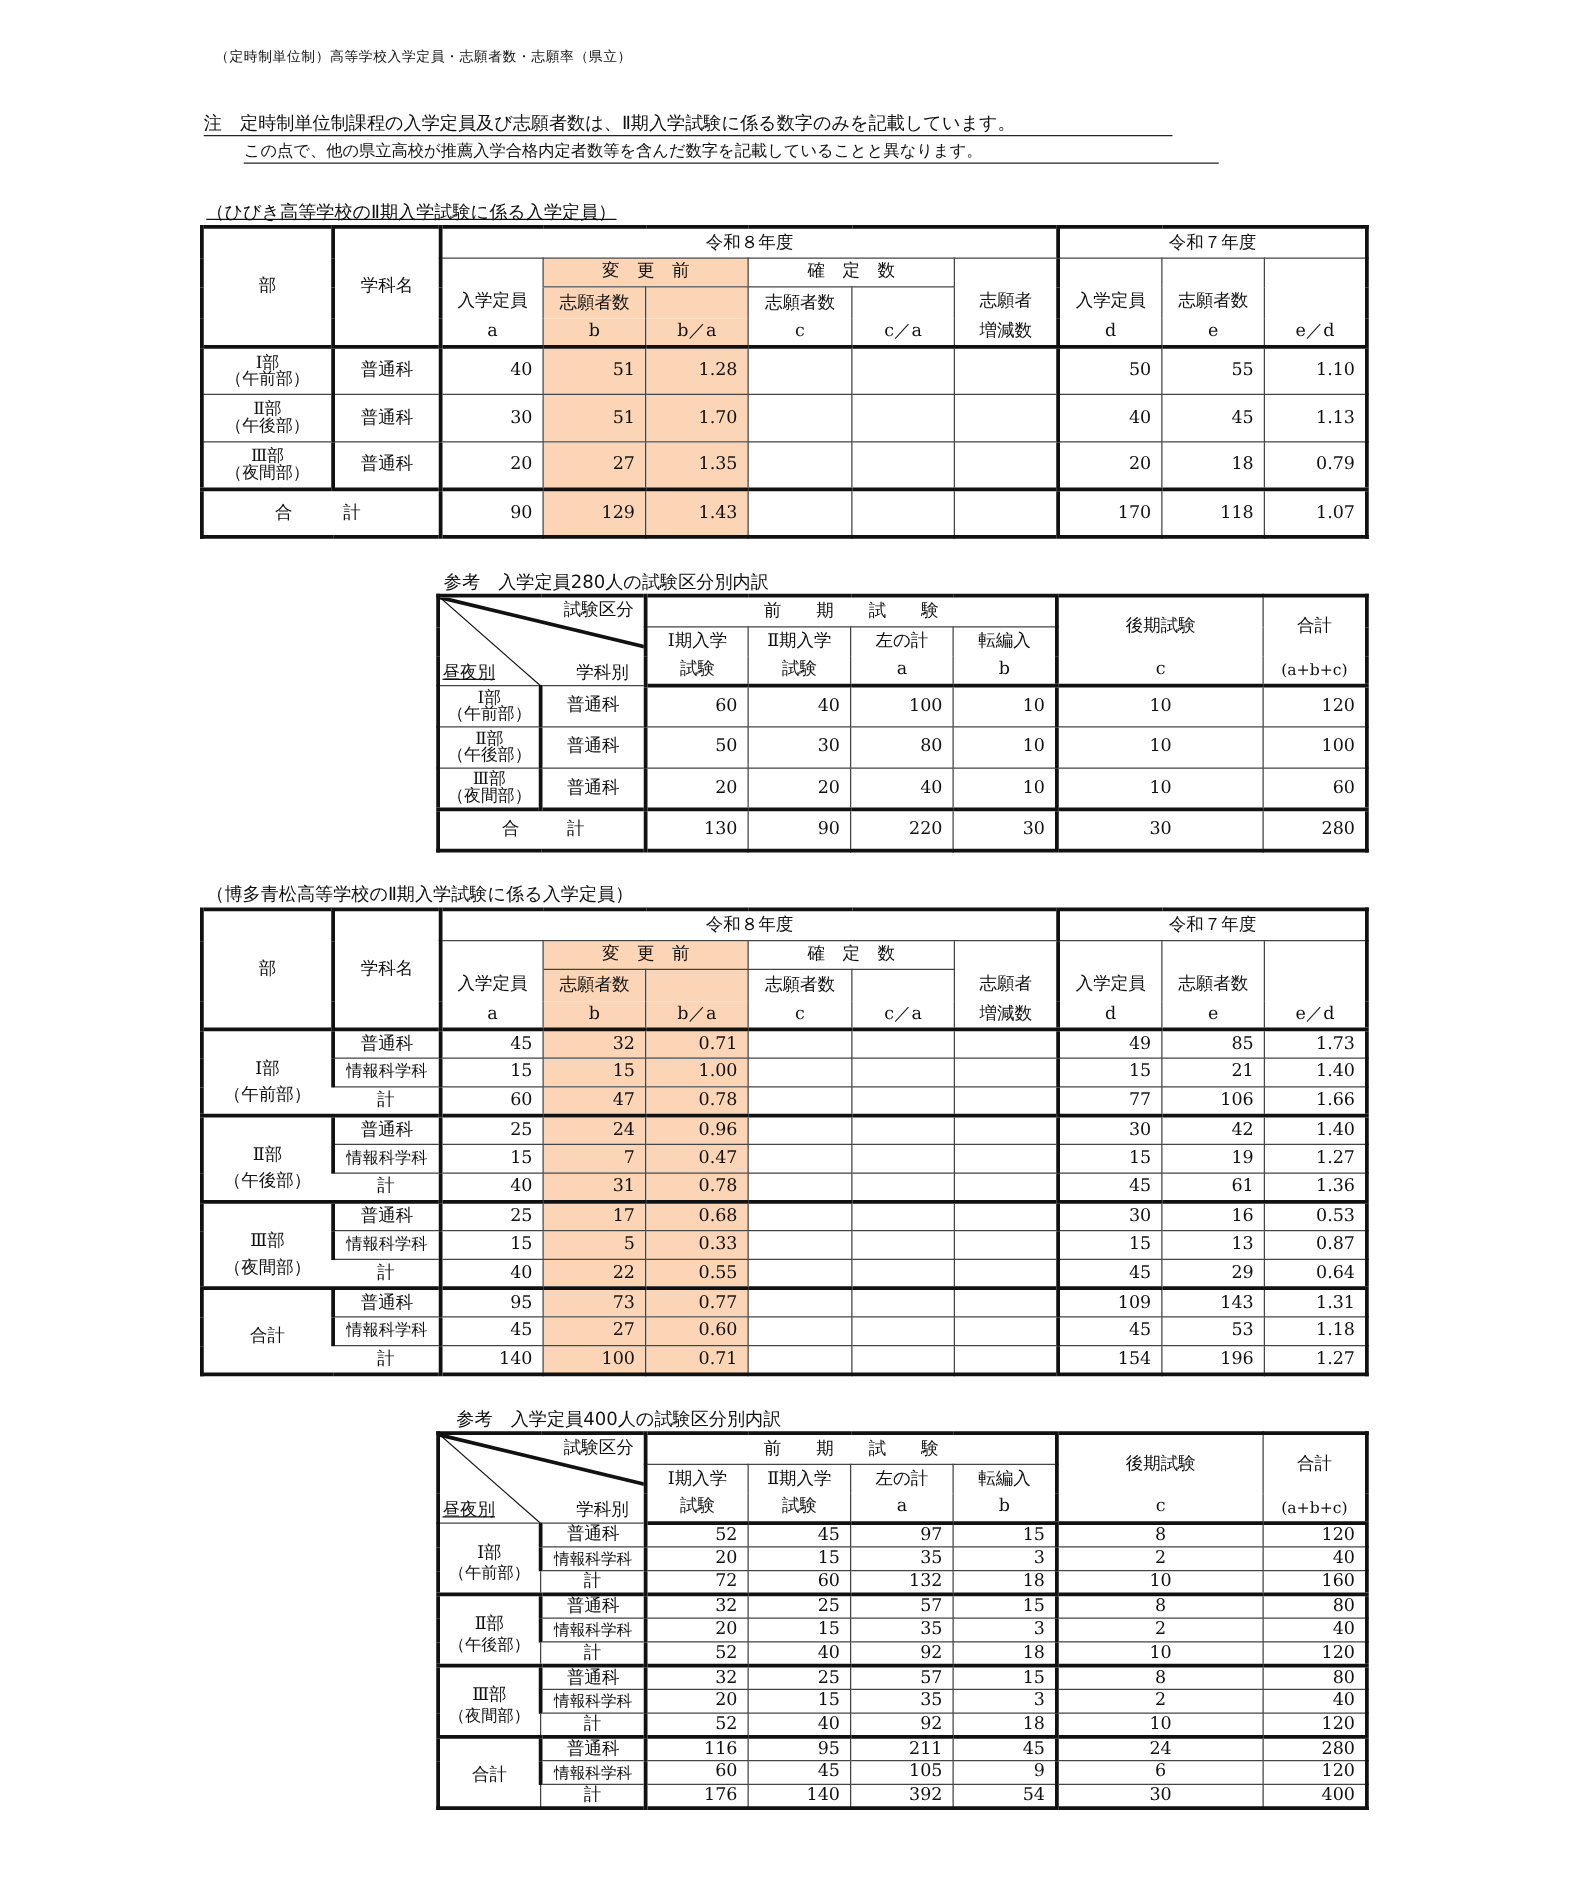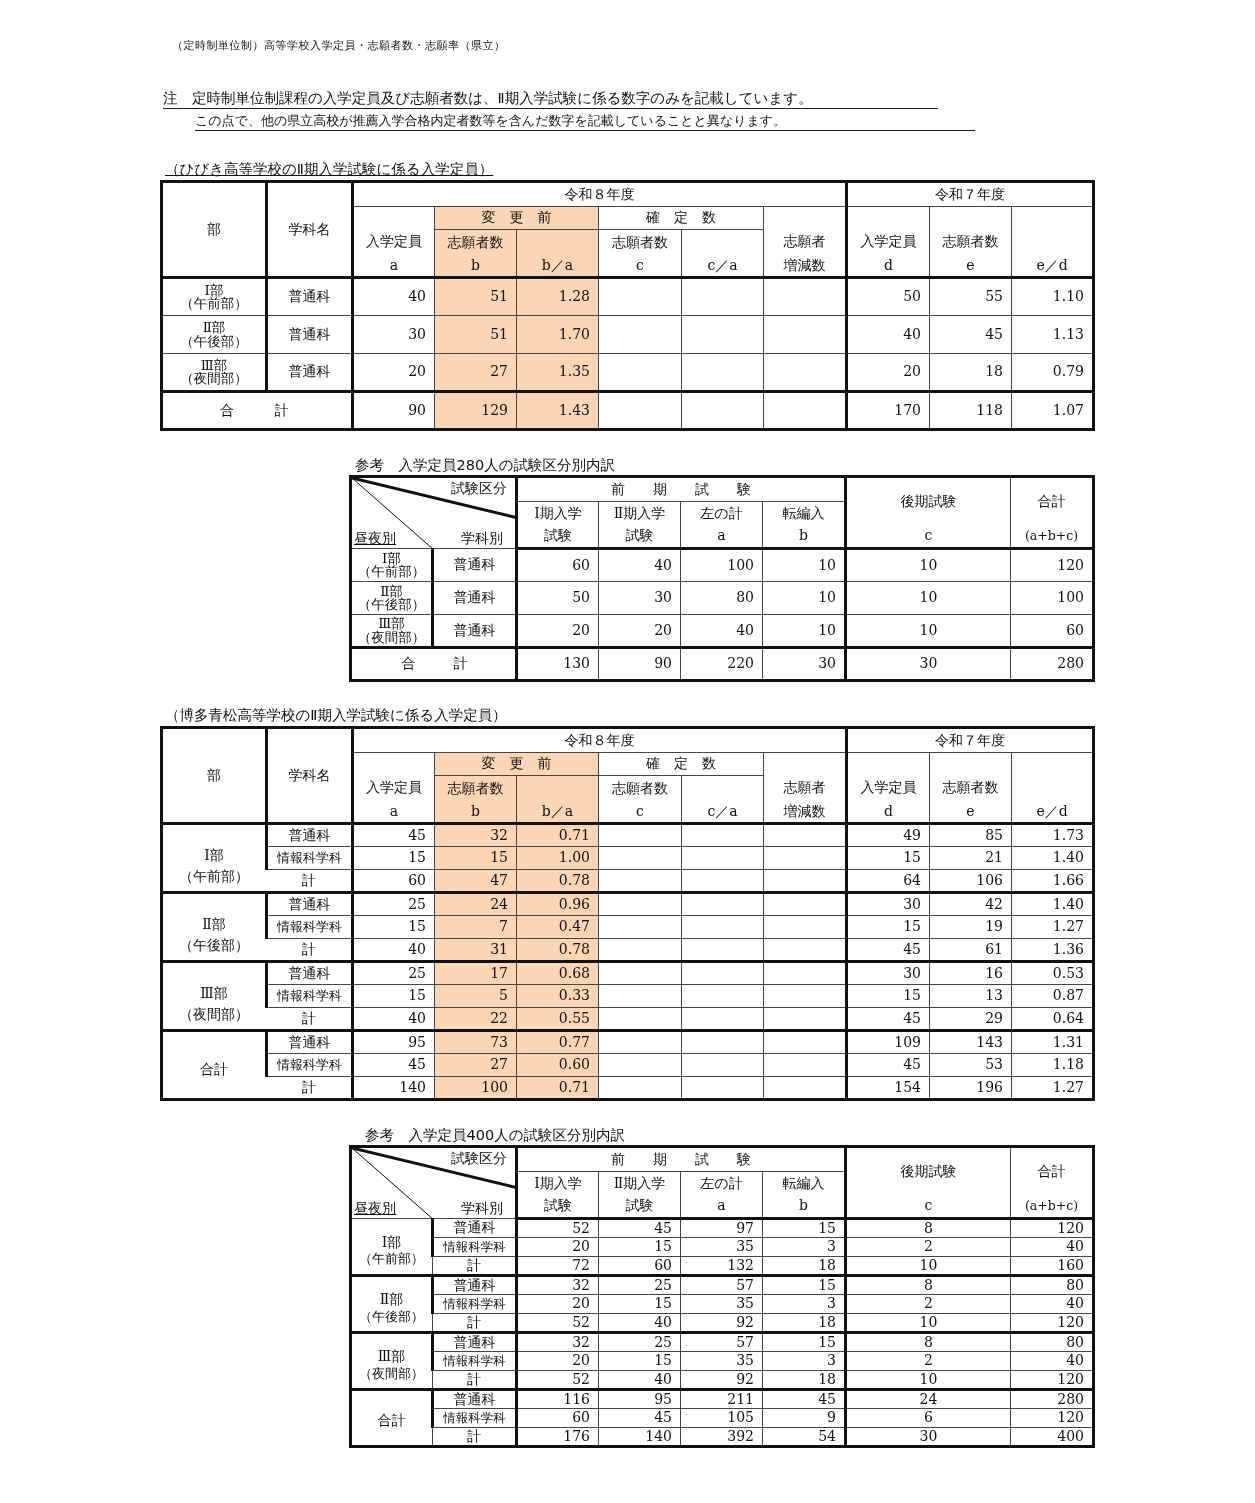--- a/index.html
+++ b/index.html
@@ -341,21 +341,21 @@
       </tr>
       <tr style="height:23px">
 
         <td class="c rb3" style="border-left:none;">計</td>
         <td class="r">60</td>
         <td class="r hl">47</td>
         <td class="r hl">0.78</td>
         <td class="r"></td>
         <td class="r"></td>
         <td class="r"></td>
-        <td class="r lb3">64</td>
+        <td class="r lb3">77</td>
         <td class="r">106</td>
         <td class="r">1.66</td>
       </tr>
       <tr style="height:23px">
         <td class="c tb3" rowspan="3" style="border-right:none;vertical-align:middle;padding-top:6px">
           <div style="margin-top:10px">Ⅱ部</div>
           <div style="margin-top:6px">（午後部）</div>
         </td>
         <td class="c rb3 tb3" style="border-left:3px solid #111;">普通科</td>
         <td class="r tb3">25</td>

